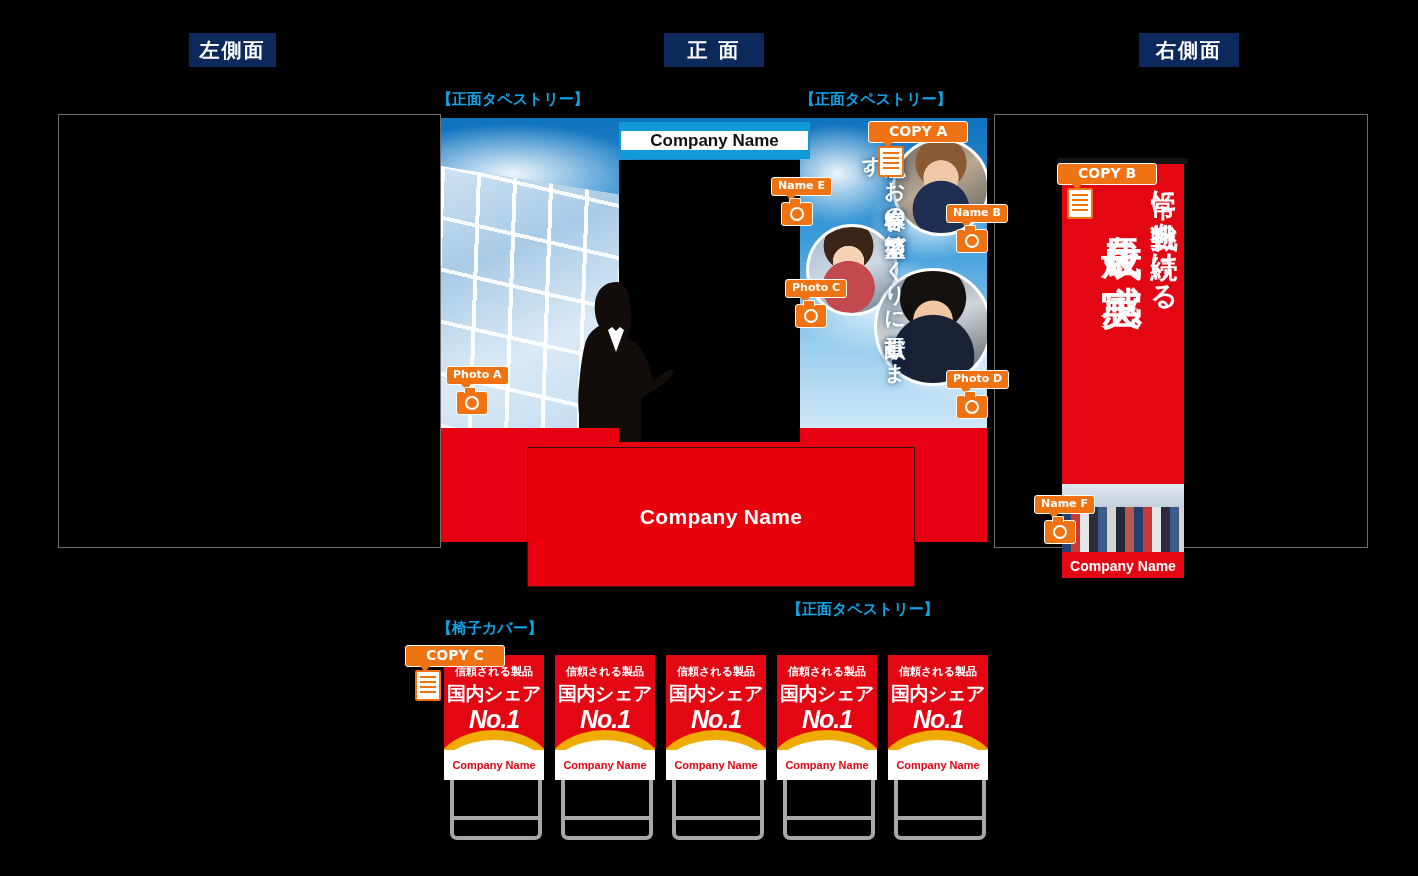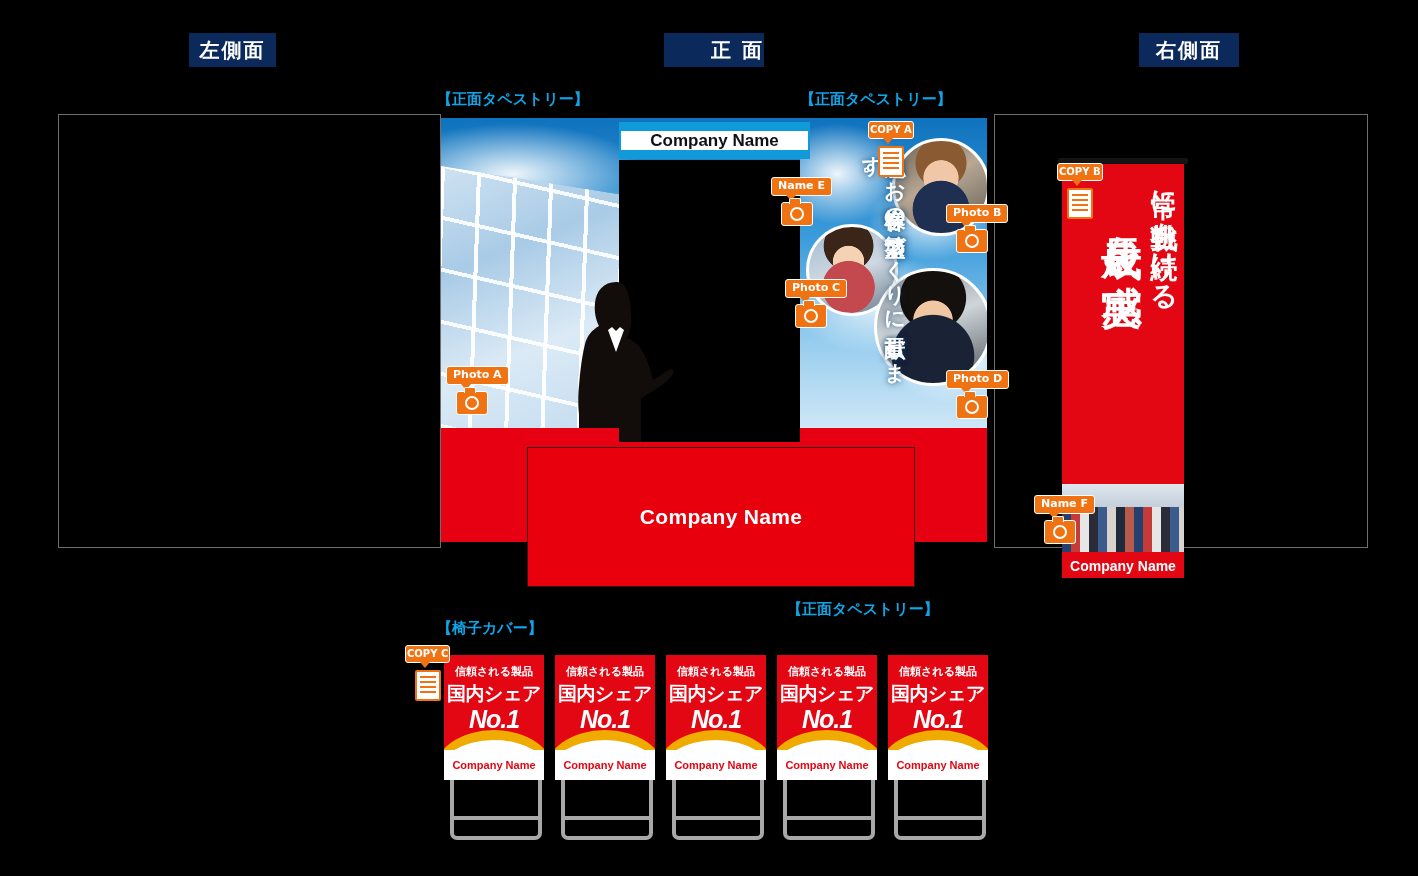--- a/index.html
+++ b/index.html
@@ -138,36 +138,36 @@
   .cam{position:absolute;width:30px;height:22px;background:#ef7312;border:1.5px solid #fff;
        border-radius:3px;}
   .cam:before{content:"";position:absolute;left:7px;top:-5px;width:10px;height:5px;
        background:#ef7312;border:1.5px solid #fff;border-bottom:none;border-radius:2px 2px 0 0;}
   .cam:after{content:"";position:absolute;left:50%;top:50%;transform:translate(-50%,-50%);
        width:10px;height:10px;border:2.5px solid #fff;border-radius:50%;}
   .doc{position:absolute;width:22px;height:27px;background:#fff;border:2px solid #ef7312;
        border-radius:2px;}
   .doc i{position:absolute;left:3px;right:3px;height:2px;background:#ef7312;display:block;}
 
-  .cl-tag{position:absolute;background:#ef7312;color:#fff;font-size:10px;font-weight:bold;
-          padding:2px 1px 3px;border:1.5px solid #fff;border-radius:3px;white-space:nowrap;
+  .cl-tag{position:absolute;background:#ef7312;color:#fff;font-size:14px;font-weight:bold;
+          padding:2px 20px 3px;border:1.5px solid #fff;border-radius:3px;white-space:nowrap;
           font-family:"DejaVu Sans",sans-serif;line-height:1.1;}
   .cl-tag:after{content:"";position:absolute;left:14px;bottom:-6px;width:0;height:0;
           border-left:5px solid transparent;border-right:5px solid transparent;
           border-top:6px solid #ef7312;}
 </style>
 </head>
 <body>
 
 <div class="stage">
 
   <div class="viewtab" style="left:189px;top:33px;width:87px;height:34px;">
     <span>左側面</span>
   </div>
-  <div class="viewtab" style="left:664px;top:33px;width:100px;height:34px;justify-content:flex-end;">
+  <div class="viewtab" style="left:664px;top:33px;width:100px;height:34px;">
     <span>正 面</span>
   </div>
   <div class="viewtab" style="left:1139px;top:33px;width:100px;height:34px;">
     <span>右側面</span>
   </div>
 
   <div class="brlabel" style="left:437px;top:90px;">【正面タペストリー】</div>
   <div class="brlabel" style="left:800px;top:90px;">【正面タペストリー】</div>
   <div class="brlabel outlined" style="left:1053px;top:136px;">【Tバナースタンド】</div>
   <div class="brlabel" style="left:787px;top:600px;">【正面タペストリー】</div>
@@ -309,21 +309,21 @@
     <div class="mk-tag">Name E</div>
     <div class="cam" style="left:10px;top:25px;"></div>
   </div>
 
   <div class="marker" style="left:785px;top:279px;">
     <div class="mk-tag">Photo C</div>
     <div class="cam" style="left:10px;top:25px;"></div>
   </div>
 
   <div class="marker" style="left:946px;top:204px;">
-    <div class="mk-tag">Photo B</div>
+    <div class="mk-tag">Name B</div>
     <div class="cam" style="left:10px;top:25px;"></div>
   </div>
 
   <div class="marker" style="left:946px;top:370px;">
     <div class="mk-tag">Photo D</div>
     <div class="cam" style="left:10px;top:25px;"></div>
   </div>
 
   <div class="marker" style="left:1034px;top:495px;">
     <div class="mk-tag">Name F</div>

